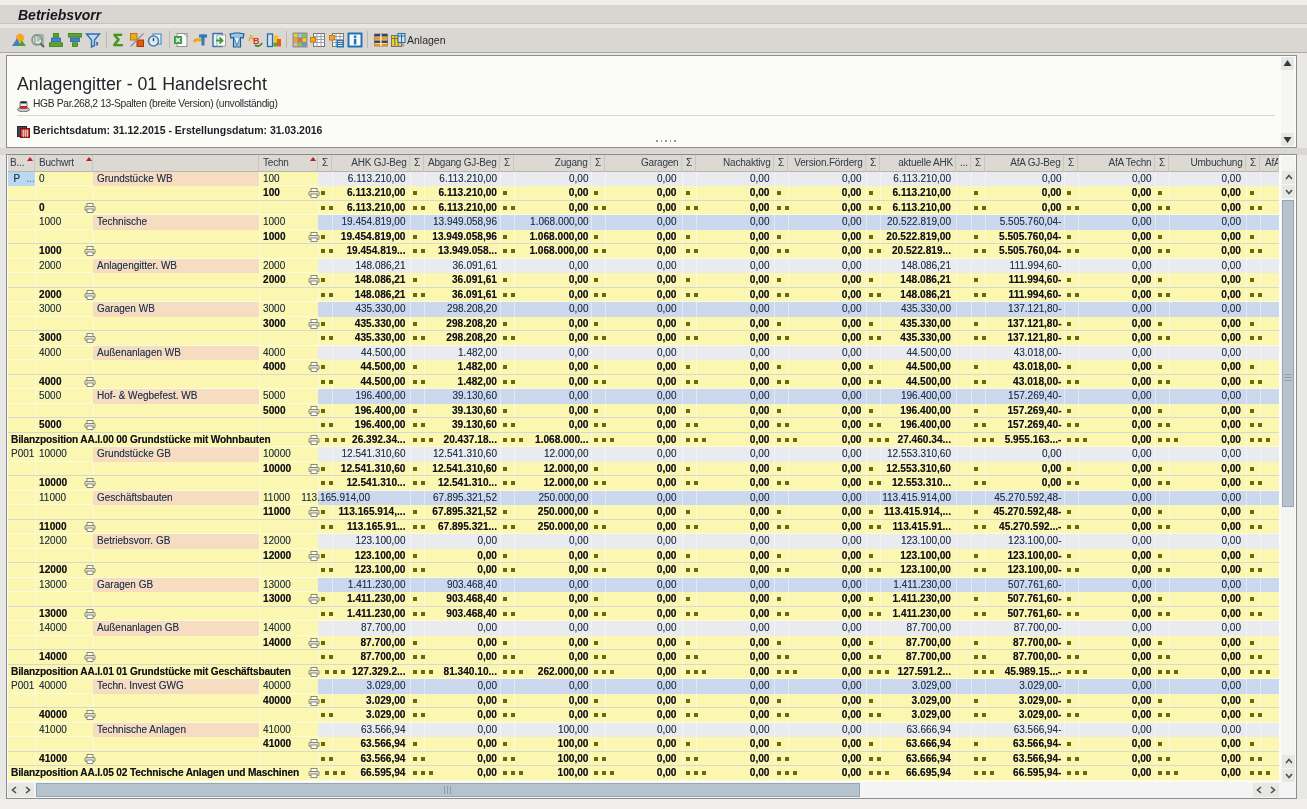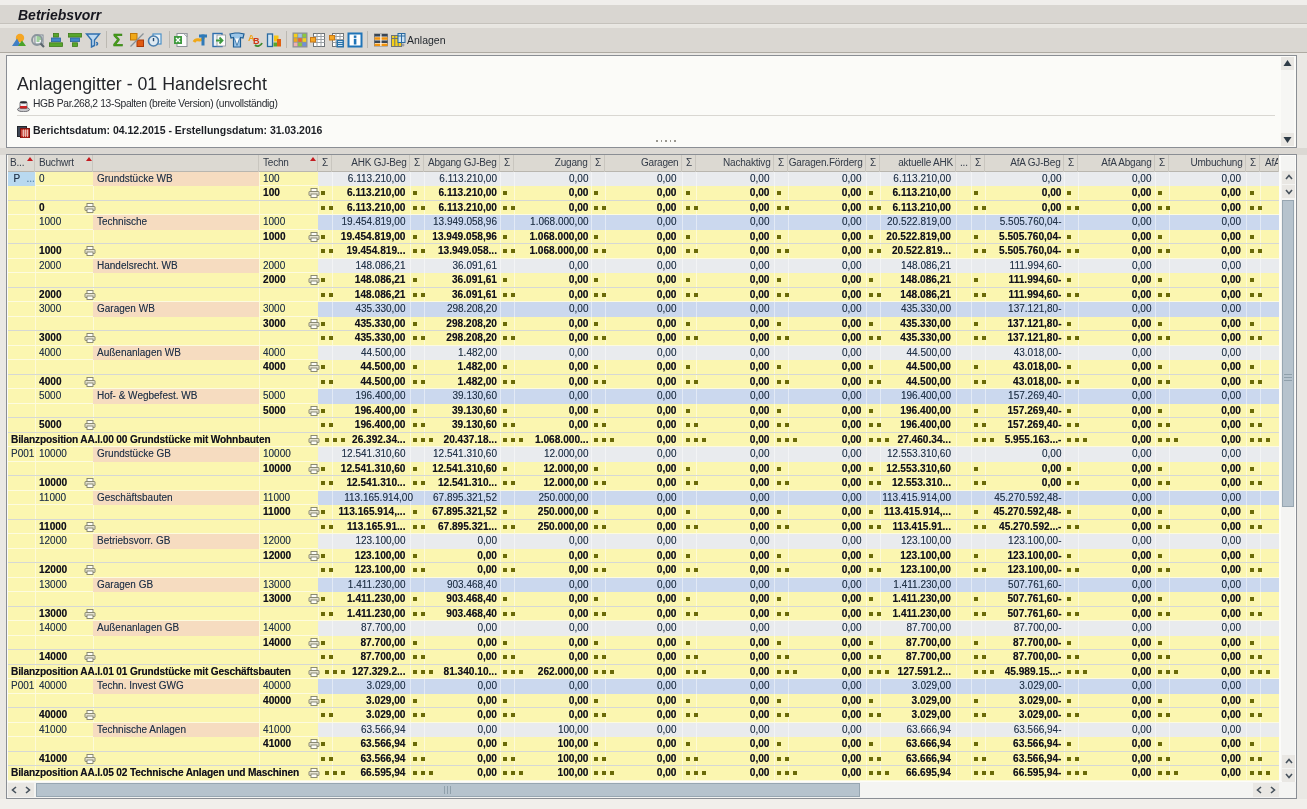--- a/index.html
+++ b/index.html
@@ -151,21 +151,21 @@
       <rect x="3" y="5" width="7" height="2.4" fill="#cc2222"></rect>
       <ellipse cx="6.5" cy="1.4" rx="3.5" ry="1.1" fill="#2a2a30"></ellipse>
     </svg></div>
 <div class="abs" style="left:33px;top:98px;font-size:10.3px;color:#2a2d33;letter-spacing:-.35px">HGB Par.268,2 13-Spalten (breite Version) (unvollständig)</div>
 <div class="abs" style="left:17px;top:115px;width:1258px;height:1px;background:#d9d7d2"></div>
 <div class="abs" style="left:17px;top:124px"><svg width="13" height="12" viewBox="0 0 13 12">
       <rect x="0.5" y="0.5" width="9" height="10" fill="#3c4654" stroke="#23272e"></rect>
       <rect x="3.5" y="2.5" width="9" height="9.5" fill="#c0281e" stroke="#7c1410"></rect>
       <path d="M4.5 5h7M4.5 7h7M4.5 9h7M6.5 3.5v7.5M8.5 3.5v7.5M10.5 3.5v7.5" stroke="#f0d0c8" stroke-width=".8"></path>
     </svg></div>
-<div class="abs" style="left:33px;top:124px;font-size:10.5px;font-weight:bold;color:#1b1e24">Berichtsdatum: 04.12.2015 - Erstellungsdatum: 31.03.2016</div>
+<div class="abs" style="left:33px;top:124px;font-size:10.5px;font-weight:bold;color:#1b1e24">Berichtsdatum: 31.12.2015 - Erstellungsdatum: 31.03.2016</div>
 <div class="abs" style="left:1281px;top:57px;width:13px;height:89px;background:#f6f6f4"></div>
 <div class="sbtn" style="left:1281px;top:57px;width:13px;height:13px">
     <svg width="9" height="9" viewBox="0 0 9 9">
       <polygon points="4.5,1 8.5,7 0.5,7" fill="#2e3b46"></polygon>
     </svg>
   </div>
 <div class="sbtn" style="left:1281px;top:133px;width:13px;height:13px">
     <svg width="9" height="9" viewBox="0 0 9 9">
       <polygon points="0.5,2 8.5,2 4.5,8" fill="#2e3b46"></polygon>
     </svg>
@@ -182,28 +182,28 @@
 <div class="hc" style="left:332px;width:78px;padding-right:2.5px;text-align:right; top:155px">AHK GJ-Beg</div>
 <div class="hc" style="left:410px;width:14px;padding-left:4px; top:155px">Σ</div>
 <div class="hc" style="left:424px;width:76px;padding-right:2.5px;text-align:right; top:155px">Abgang GJ-Beg</div>
 <div class="hc" style="left:500px;width:14px;padding-left:4px; top:155px">Σ</div>
 <div class="hc" style="left:514px;width:77px;padding-right:2.5px;text-align:right; top:155px">Zugang</div>
 <div class="hc" style="left:591px;width:14px;padding-left:4px; top:155px">Σ</div>
 <div class="hc" style="left:605px;width:77px;padding-right:2.5px;text-align:right; top:155px">Garagen</div>
 <div class="hc" style="left:682px;width:14px;padding-left:4px; top:155px">Σ</div>
 <div class="hc" style="left:696px;width:78px;padding-right:2.5px;text-align:right; top:155px">Nachaktivg</div>
 <div class="hc" style="left:774px;width:14px;padding-left:4px; top:155px">Σ</div>
-<div class="hc" style="left:788px;width:78px;padding-right:2.5px;text-align:right; top:155px">Garagen.Förderg</div>
+<div class="hc" style="left:788px;width:78px;padding-right:2.5px;text-align:right; top:155px">Version.Förderg</div>
 <div class="hc" style="left:866px;width:14px;padding-left:4px; top:155px">Σ</div>
 <div class="hc" style="left:880px;width:76px;padding-right:2px;text-align:right; top:155px">aktuelle AHK</div>
 <div class="hc" style="left:956px;width:15px;padding-left:4px; top:155px">...</div>
 <div class="hc" style="left:971px;width:14px;padding-left:4px; top:155px">Σ</div>
 <div class="hc" style="left:985px;width:79px;padding-right:2.5px;text-align:right; top:155px">AfA GJ-Beg</div>
 <div class="hc" style="left:1064px;width:14px;padding-left:4px; top:155px">Σ</div>
-<div class="hc" style="left:1078px;width:77px;padding-right:2.5px;text-align:right; top:155px">AfA Abgang</div>
+<div class="hc" style="left:1078px;width:77px;padding-right:2.5px;text-align:right; top:155px">AfA Techn</div>
 <div class="hc" style="left:1155px;width:14px;padding-left:4px; top:155px">Σ</div>
 <div class="hc" style="left:1169px;width:77px;padding-right:2.5px;text-align:right; top:155px">Umbuchung</div>
 <div class="hc" style="left:1246px;width:14px;padding-left:4px; top:155px">Σ</div>
 <div class="hc" style="left:1260px;width:19px;padding-left:5px; top:155px">AfA</div>
 <div class="tri" style="left:26.5px;top:157.2px"></div>
 <div class="tri" style="left:85.5px;top:157.2px"></div>
 <div class="tri" style="left:310px;top:157.2px"></div>
 <div class="row" style="top:171.5px;background-color:#fbf6b0;border-bottom:1px solid rgba(255,255,255,.6)">
     <b class="band" style="left:310px;width:961px;background-color:#e9ebee"></b>
     <b class="abs" style="left:85px;top:0;width:166px;height:14.5px;background:#f6dcc0"></b>
@@ -464,21 +464,21 @@
     <span class="b" style="right:38px">0,00</span>
     <b class="bul" style="left:1242px">
       <i></i>
       <i></i>
     </b>
   </div>
 <div class="row" style="top:258.5px;background-color:#fbf6b0;border-bottom:1px solid rgba(255,255,255,.6)">
     <b class="band" style="left:310px;width:961px;background-color:#e9ebee"></b>
     <b class="abs" style="left:85px;top:0;width:166px;height:14.5px;background:#f6dcc0"></b>
     <span class="" style="left:31px">2000</span>
-    <span class="" style="left:89px">Handelsrecht. WB</span>
+    <span class="" style="left:89px">Anlagengitter. WB</span>
     <span class="" style="left:255px">2000</span>
     <span class="" style="right:873.5px">148.086,21</span>
     <span class="" style="right:782px">36.091,61</span>
     <span class="" style="right:690.5px">0,00</span>
     <span class="" style="right:602.5px">0,00</span>
     <span class="" style="right:509.5px">0,00</span>
     <span class="" style="right:417.5px">0,00</span>
     <span class="" style="right:328px">148.086,21</span>
     <span class="" style="right:217.5px">111.994,60-</span>
     <span class="" style="right:127.5px">0,00</span>
@@ -1190,21 +1190,21 @@
       <i></i>
       <i></i>
     </b>
   </div>
 <div class="row" style="top:490.5px;background-color:#fbf6b0;border-bottom:1px solid rgba(255,255,255,.6)">
     <b class="band" style="left:310px;width:961px;background-color:#cbd8ee"></b>
     <b class="abs" style="left:85px;top:0;width:166px;height:14.5px;background:#f6dcc0"></b>
     <span class="" style="left:31px">11000</span>
     <span class="" style="left:89px">Geschäftsbauten</span>
     <span class="" style="left:255px">11000</span>
-    <span class="" style="right:866px">113.165.914,00</span>
+    <span class="" style="right:909px">113.165.914,00</span>
     <span class="" style="right:782px">67.895.321,52</span>
     <span class="" style="right:690.5px">250.000,00</span>
     <span class="" style="right:602.5px">0,00</span>
     <span class="" style="right:509.5px">0,00</span>
     <span class="" style="right:417.5px">0,00</span>
     <span class="" style="right:328px">113.415.914,00</span>
     <span class="" style="right:217.5px">45.270.592,48-</span>
     <span class="" style="right:127.5px">0,00</span>
     <span class="" style="right:38px">0,00</span>
   </div>

